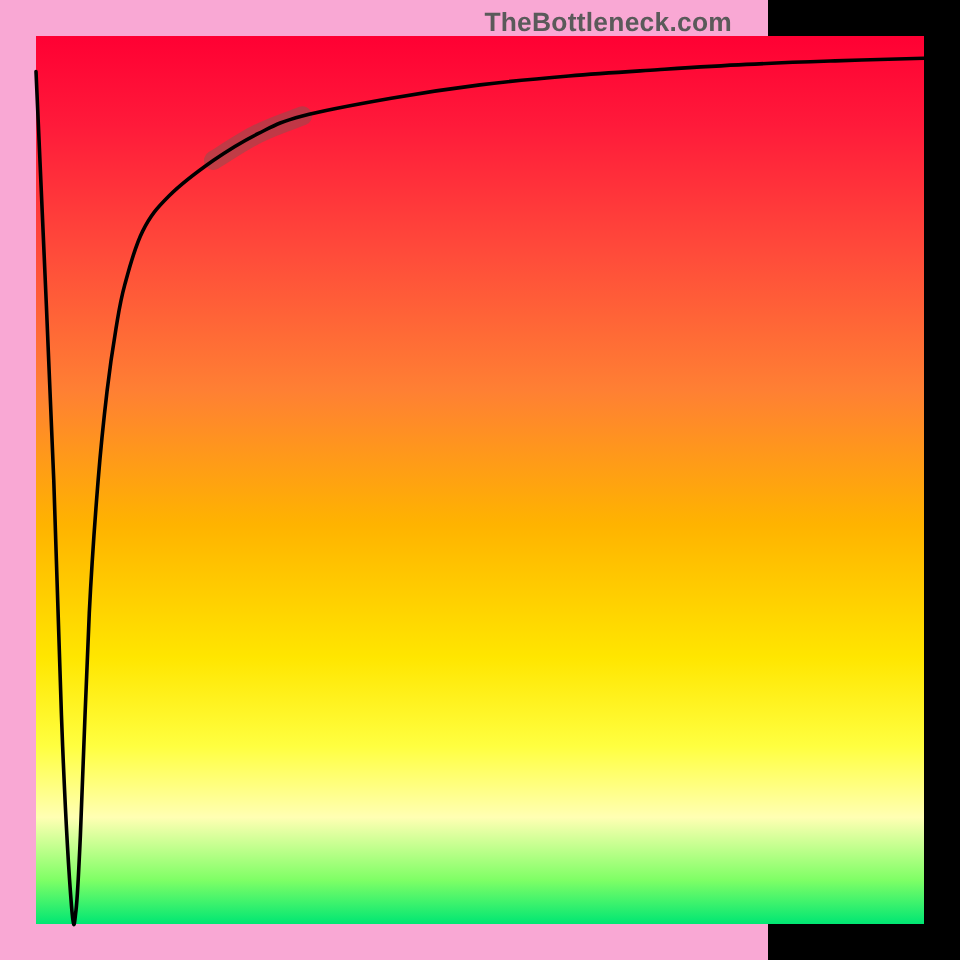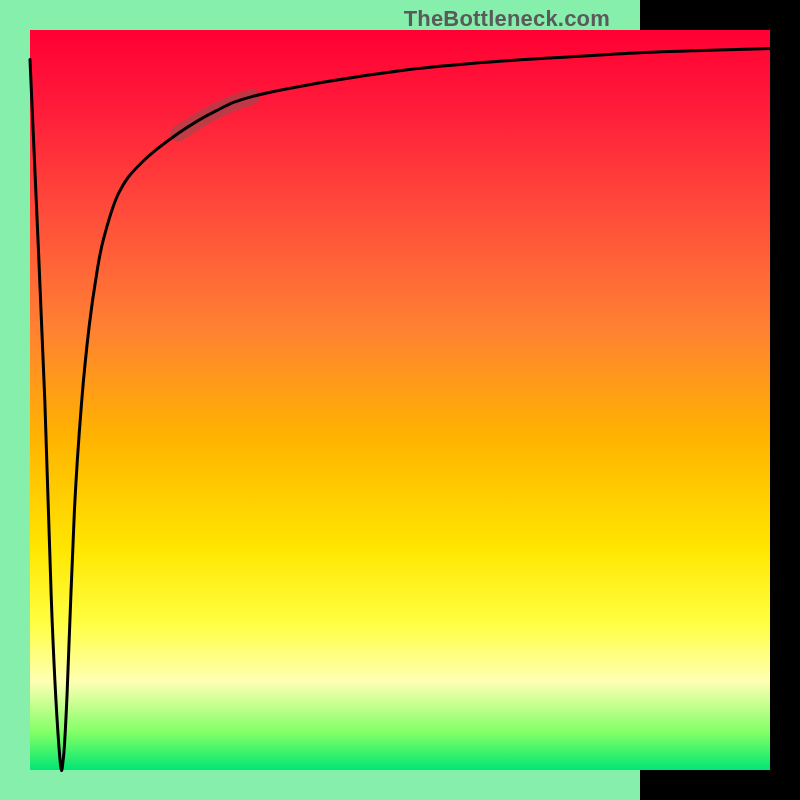--- a/index.html
+++ b/index.html
@@ -1,21 +1,21 @@
 <!DOCTYPE html>
 <html><head>
 <meta charset="utf-8">
 <style>
   * { margin: 0; padding: 0; box-sizing: border-box; }
   html, body { width: 800px; height: 800px; overflow: hidden; background: #000; }
   .stage {
     position: relative;
     width: 640px;
     height: 800px;
-    background: #86efac;
+    background: #f9a8d4;
   }
   .plot-area {
     position: absolute;
     left: 30px;
     top: 30px;
     width: 740px;
     height: 740px;
     background: linear-gradient(
       to bottom,
       #ff0033 0%,

